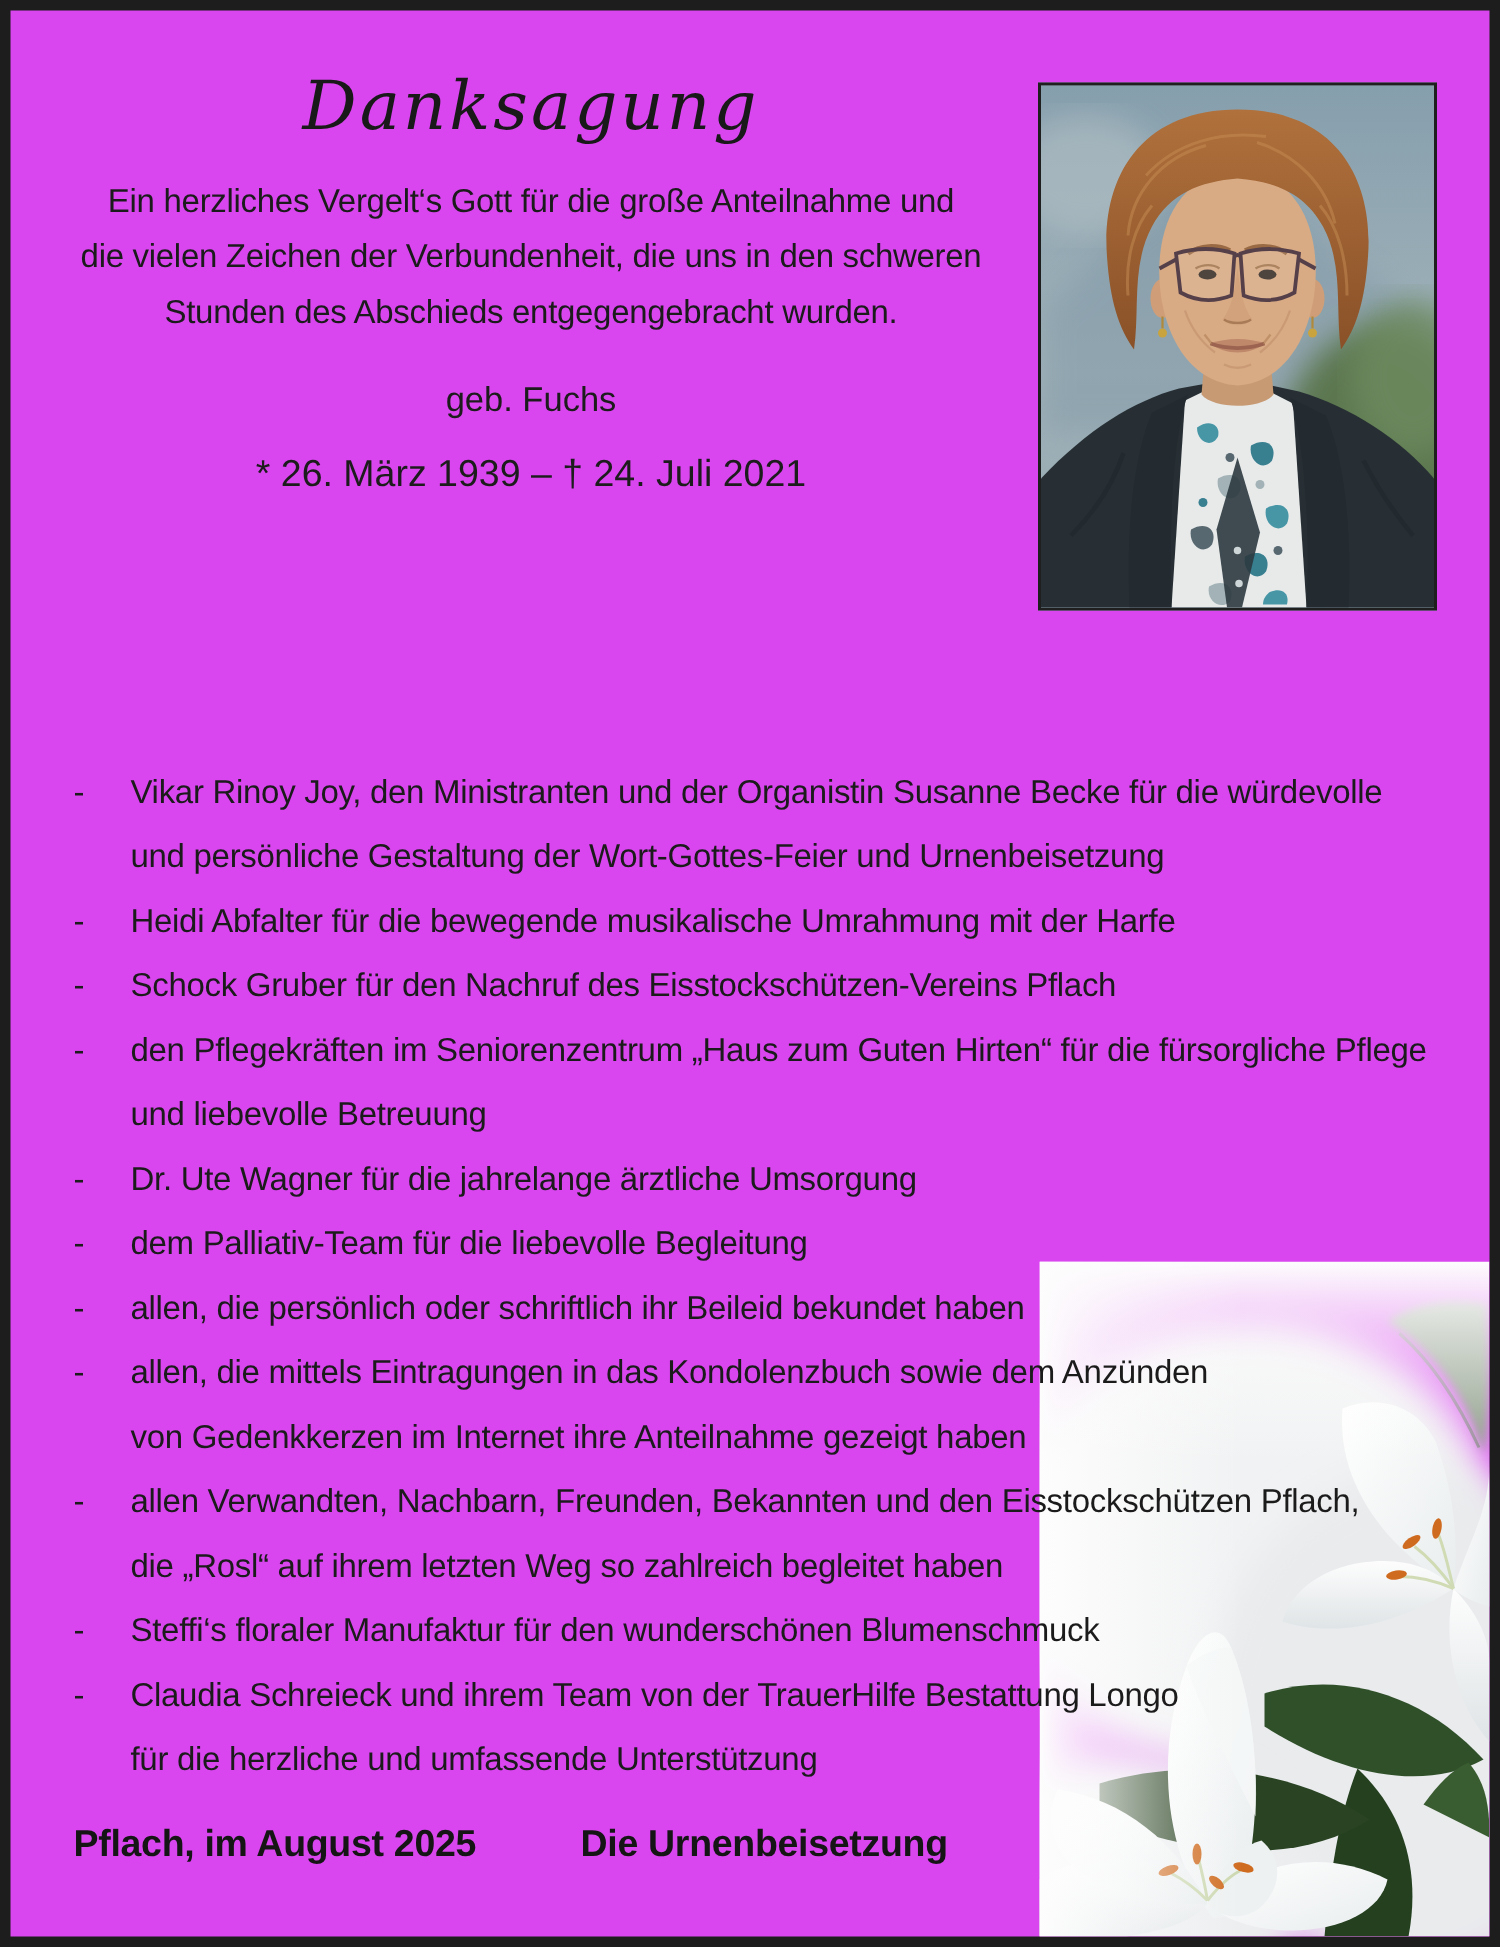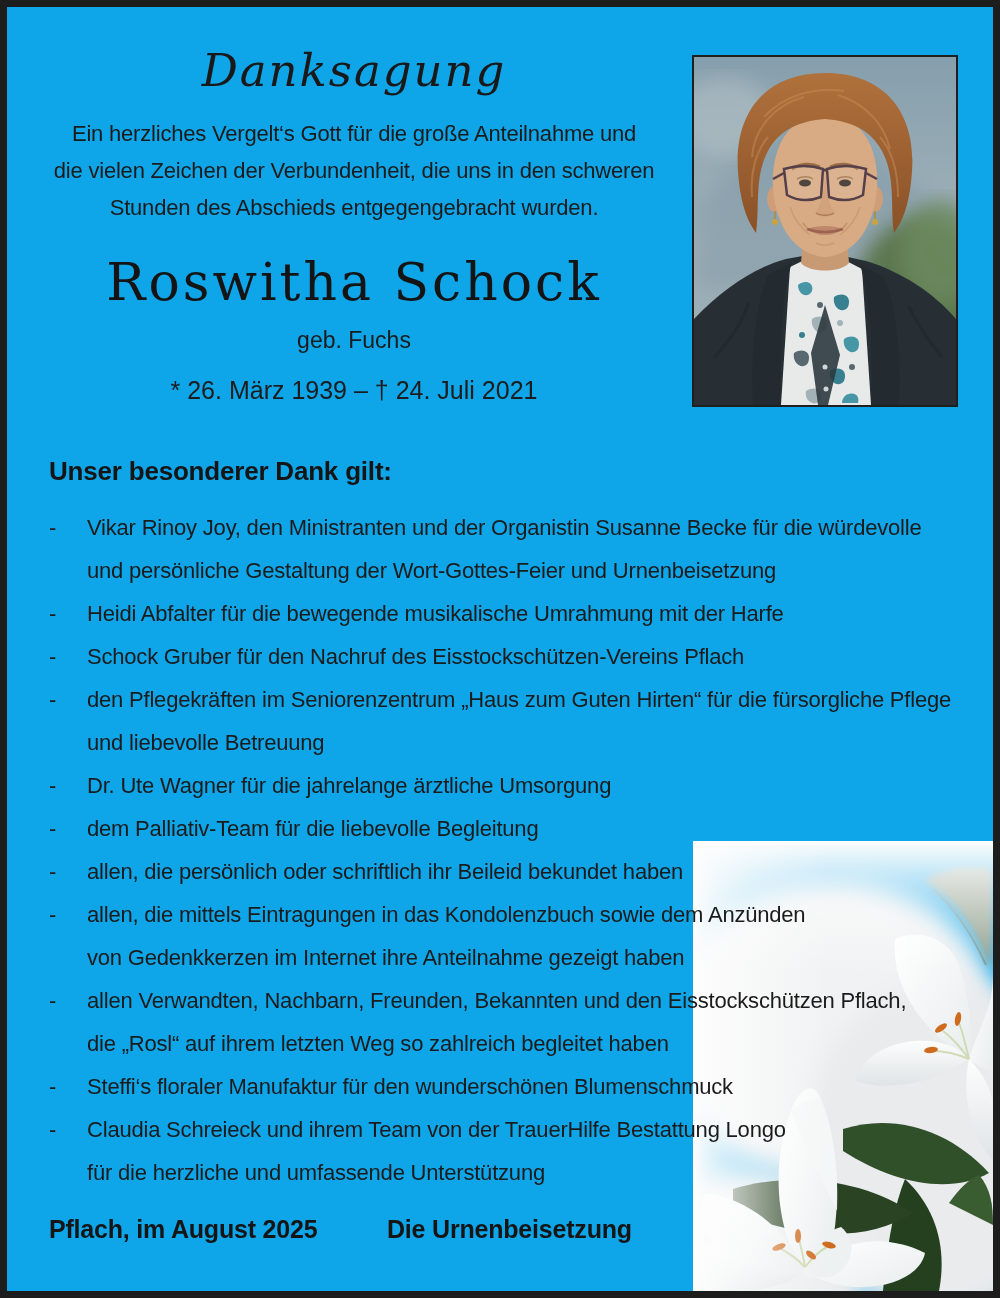--- a/index.html
+++ b/index.html
@@ -1,21 +1,21 @@
 <!DOCTYPE html>
 <html><head>
 <meta charset="utf-8">
 <style>
   html,body{margin:0;padding:0;background:#ffffff;}
   .page{
     position:relative;
     width:1000px;height:1298px;
     box-sizing:border-box;
     border:7px solid #1d1d1d;
-    background:#0ea5e9;
+    background:#d946ef;
     overflow:hidden;
     font-family:"Liberation Sans",sans-serif;
     color:#1c1c1c;
     padding-left:44px;
   }
   
   .header{
     position:absolute;left:40px;top:36px;width:614px;
     text-align:center;z-index:2;
   }
@@ -189,21 +189,20 @@
 
     <rect width="300" height="450" fill="url(#fadeL)"></rect>
     <rect width="300" height="450" fill="url(#fadeT)"></rect>
   </svg>
 
   <div class="header">
     <div class="title">Danksagung</div>
     <div class="intro">Ein herzliches Vergelt‘s Gott für die große Anteilnahme und
 die vielen Zeichen der Verbundenheit, die uns in den schweren
 Stunden des Abschieds entgegengebracht wurden.</div>
-    <div class="name">Roswitha Schock</div>
     <div class="maiden">geb. Fuchs</div>
     <div class="dates">* 26. März 1939 – † 24. Juli 2021</div>
   </div>
 
   <div class="photo">
     <svg viewBox="0 0 262 348" width="262" height="348" aria-hidden="true">
       <defs>
         <linearGradient id="sky" x1="0" y1="0" x2="0" y2="1">
           <stop offset="0" stop-color="#869fad"></stop>
           <stop offset="0.55" stop-color="#a2b3ba"></stop>
@@ -296,21 +295,20 @@
       <path d="M122,156 C126,159 136,159 140,156" stroke="#a97c57" stroke-width="1.5" fill="none"></path>
 
       <path d="M113,172 C123,168 139,168 149,172 C139,180 123,180 113,172 Z" fill="#bb8166" opacity="0.85"></path>
       <path d="M113,172 C124,176 138,176 149,172" stroke="#9c6450" stroke-width="2.5" fill="none"></path>
       <path d="M109,166 C112,170 114,172 113,172 M153,166 C150,170 148,172 149,172" stroke="#b08055" stroke-width="1.5" fill="none" opacity="0.6"></path>
 
       <path d="M122,186 C128,189 134,189 140,186" stroke="#bb8a65" stroke-width="1.5" fill="none" opacity="0.5"></path>
     </svg>
   </div>
 
-  <div class="thanks-heading">Unser besonderer Dank gilt:</div>
   <div class="thanks-list" id="thanks-list">
       <div class="thanks-item">
         <span class="dash">-</span>
         <span class="txt">Vikar Rinoy Joy, den Ministranten und der Organistin Susanne Becke für die würdevolle
 und persönliche Gestaltung der Wort-Gottes-Feier und Urnenbeisetzung</span>
       </div>
       <div class="thanks-item">
         <span class="dash">-</span>
         <span class="txt">Heidi Abfalter für die bewegende musikalische Umrahmung mit der Harfe</span>
       </div>

